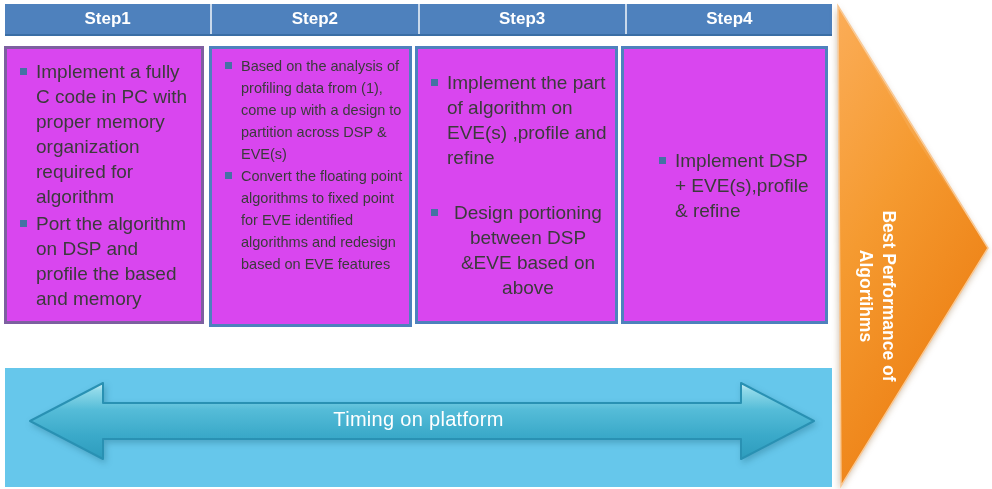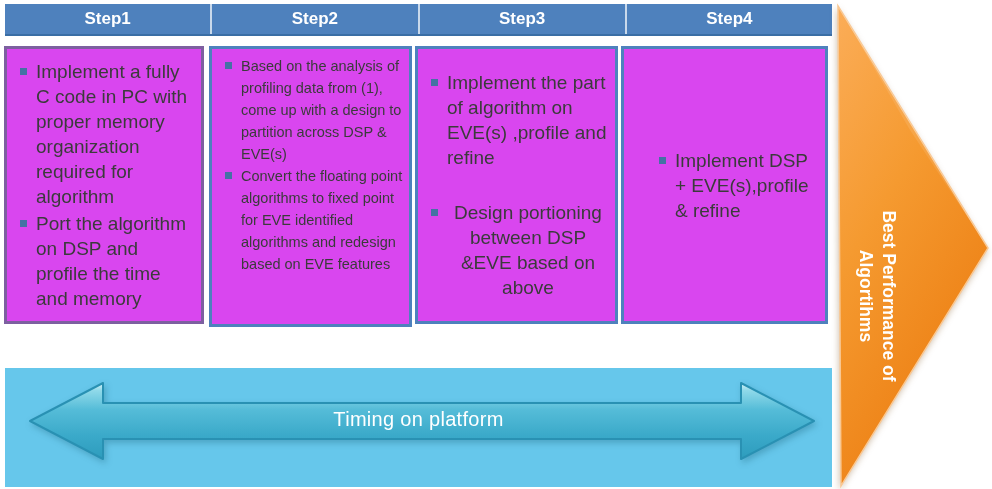--- a/index.html
+++ b/index.html
@@ -92,21 +92,21 @@
     </div>
   </div>
 
   <div class="step-box purple" id="box1">
     <div class="bullet-item">
       <span class="bullet-marker"></span>
       <span class="bullet-text">Implement a fully C code in PC with proper memory organization required for algorithm</span>
     </div>
     <div class="bullet-item">
       <span class="bullet-marker"></span>
-      <span class="bullet-text">Port the algorithm on DSP and profile the time and memory</span>
+      <span class="bullet-text">Port the algorithm on DSP and profile the based and memory</span>
     </div>
   </div>
 
   <div class="step-box" id="box2">
     <div class="bullet-item">
       <span class="bullet-marker"></span>
       <span class="bullet-text">Based on the analysis of profiling data from (1), come up with a design to partition across DSP &amp; EVE(s)</span>
     </div>
     <div class="bullet-item">
       <span class="bullet-marker"></span>

